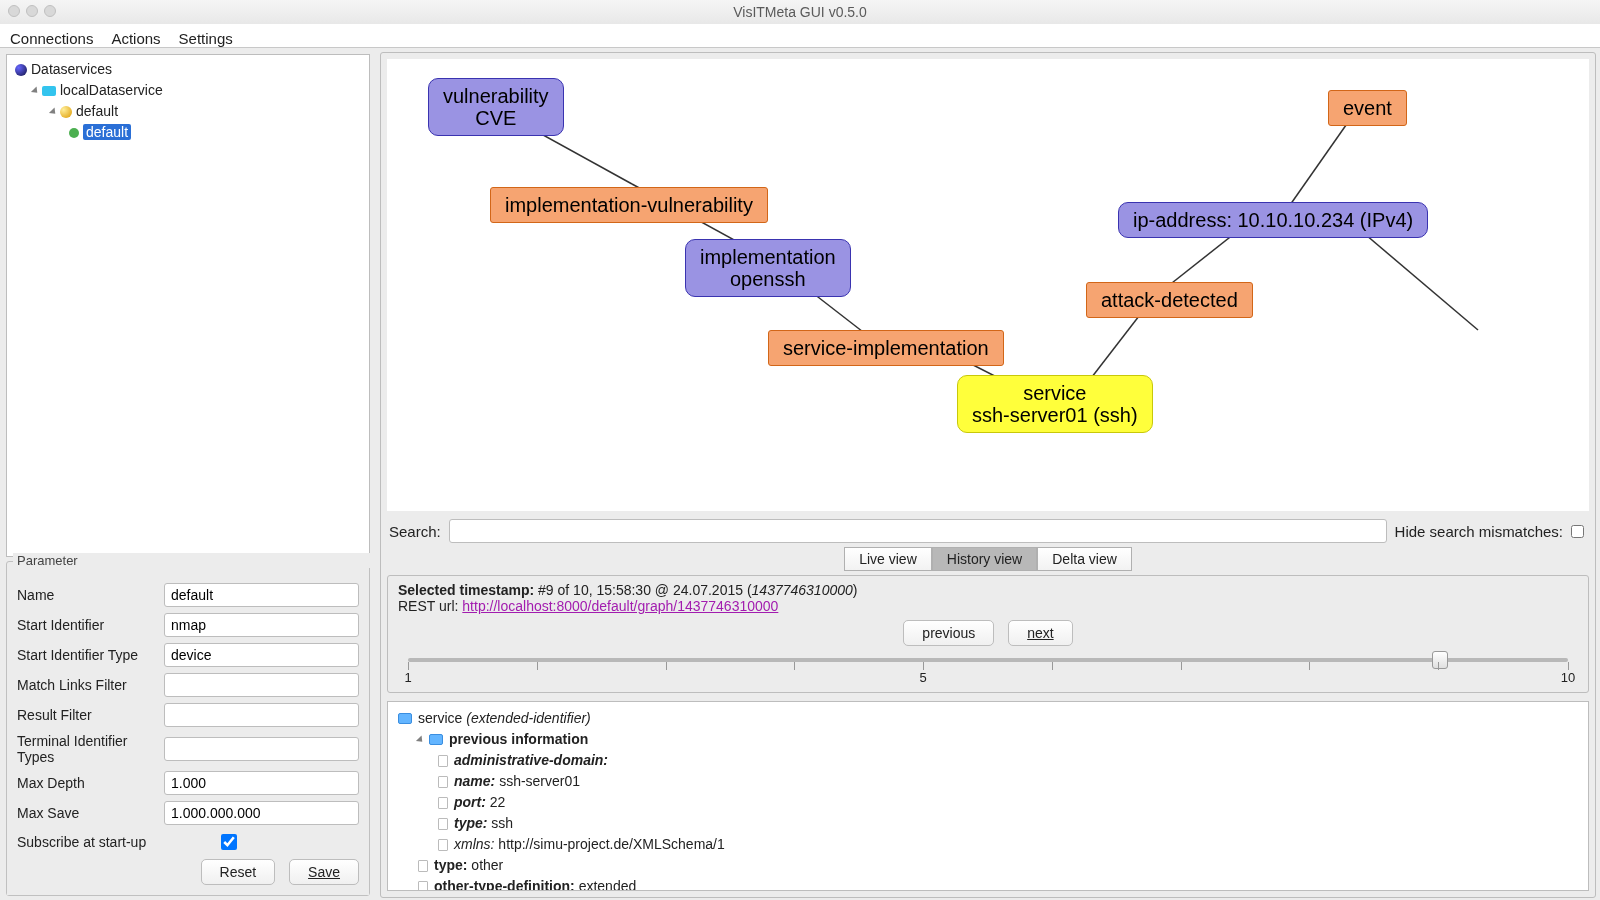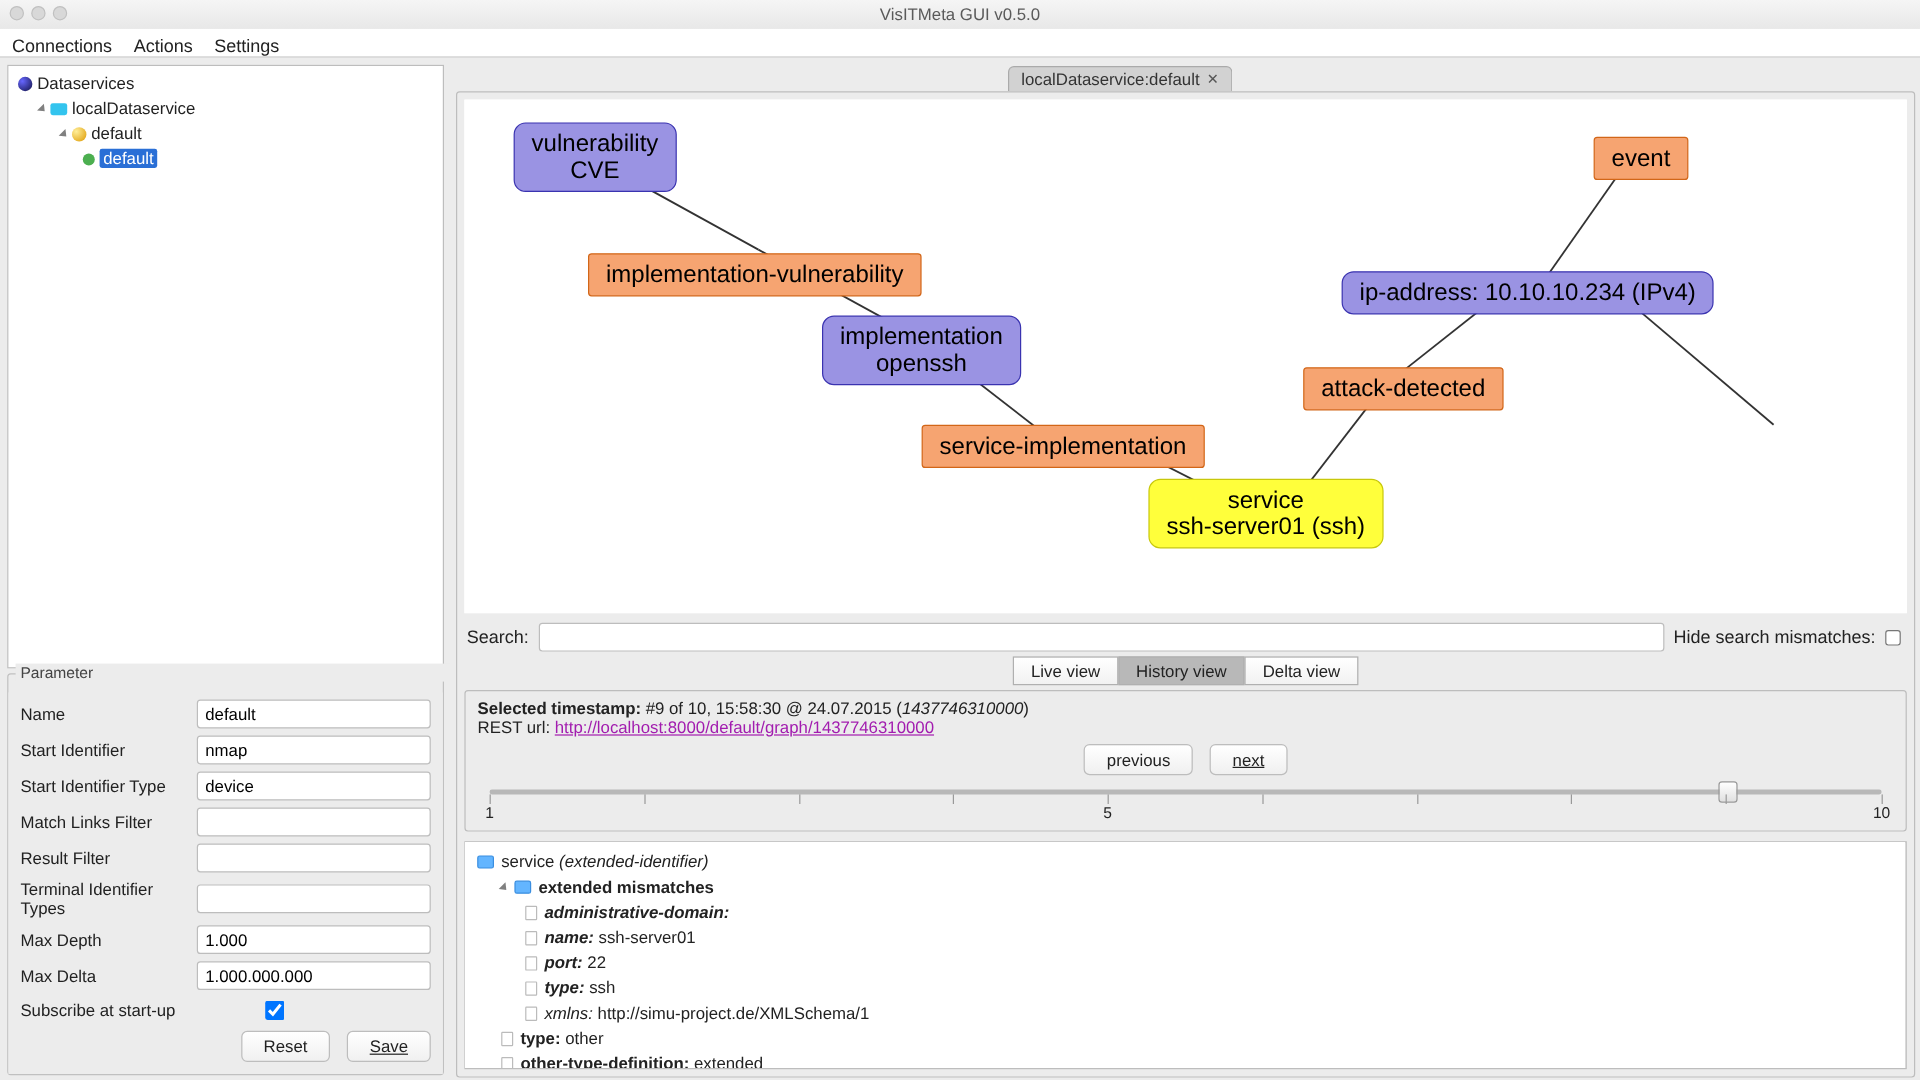--- a/index.html
+++ b/index.html
@@ -137,42 +137,36 @@
           </div>
         <div class="row">
             <div class="lbl">Terminal Identifier Types</div>
             <input type="text" value="" style="">
           </div>
         <div class="row">
             <div class="lbl">Max Depth</div>
             <input type="text" value="1.000" style="">
           </div>
         <div class="row">
-            <div class="lbl">Max Delta</div>
+            <div class="lbl">Max Save</div>
             <input type="text" value="1.000.000.000" style="">
           </div>
         <div class="row">
             <div class="lbl">Subscribe at start-up</div>
             <input type="checkbox" checked="" style="">
           </div>
         <div class="buttons">
           <span class="btn">Reset</span>
           <span class="btn">Save</span>
         </div>
       </div>
     </div>
   </div>
 
   <div class="right">
-    <div class="tabbar-row">
-      <div class="tab">
-        <span>localDataservice:default</span>
-        <span class="close">✕</span>
-      </div>
-    </div>
     <div class="work">
 
       <div class="canvas">
         <svg>
           <line x1="108" y1="49" x2="244" y2="124" stroke="#333" stroke-width="1.5"></line>
           <line x1="244" y1="124" x2="390" y2="204" stroke="#333" stroke-width="1.5"></line>
           <line x1="390" y1="206" x2="488" y2="282" stroke="#333" stroke-width="1.5"></line>
           <line x1="540" y1="282" x2="650" y2="338" stroke="#333" stroke-width="1.5"></line>
           <line x1="680" y1="348" x2="768" y2="234" stroke="#333" stroke-width="1.5"></line>
           <line x1="770" y1="234" x2="870" y2="155" stroke="#333" stroke-width="1.5"></line>
@@ -257,21 +251,21 @@
 
       <div class="details">
         <div class="row">
           <span class="folder"></span>
           <span>service</span>&nbsp;
           <em>(extended-identifier)</em>
         </div>
         <div class="row indent1">
           <span class="disclosure"></span>
           <span class="folder"></span>
-          <b>extended mismatches</b>
+          <b>previous information</b>
         </div>
         <div class="row indent2">
           <span class="file"></span>
           <b><i>administrative-domain:</i></b>
         </div>
         <div class="row indent2">
           <span class="file"></span>
           <b><i>name:</i></b>&nbsp;<span>ssh-server01</span>
         </div>
         <div class="row indent2">

